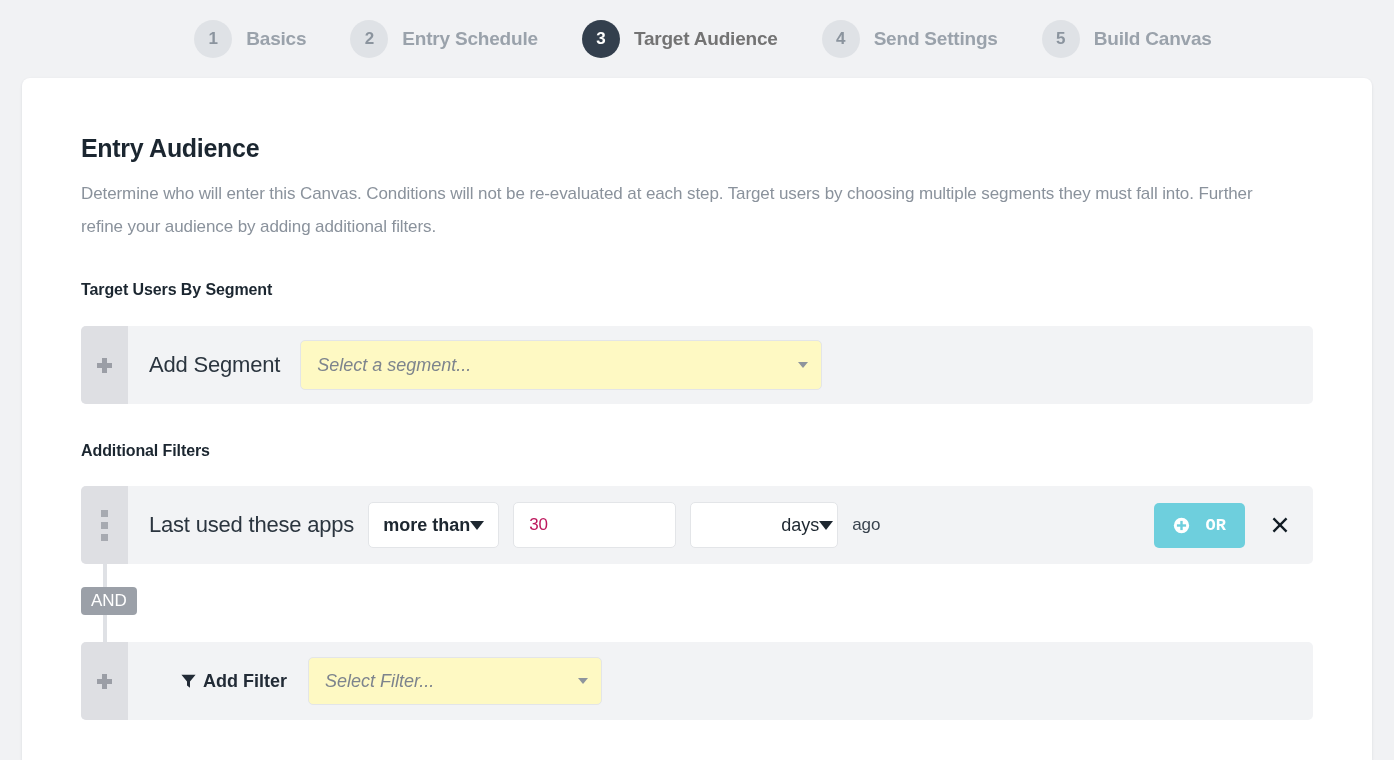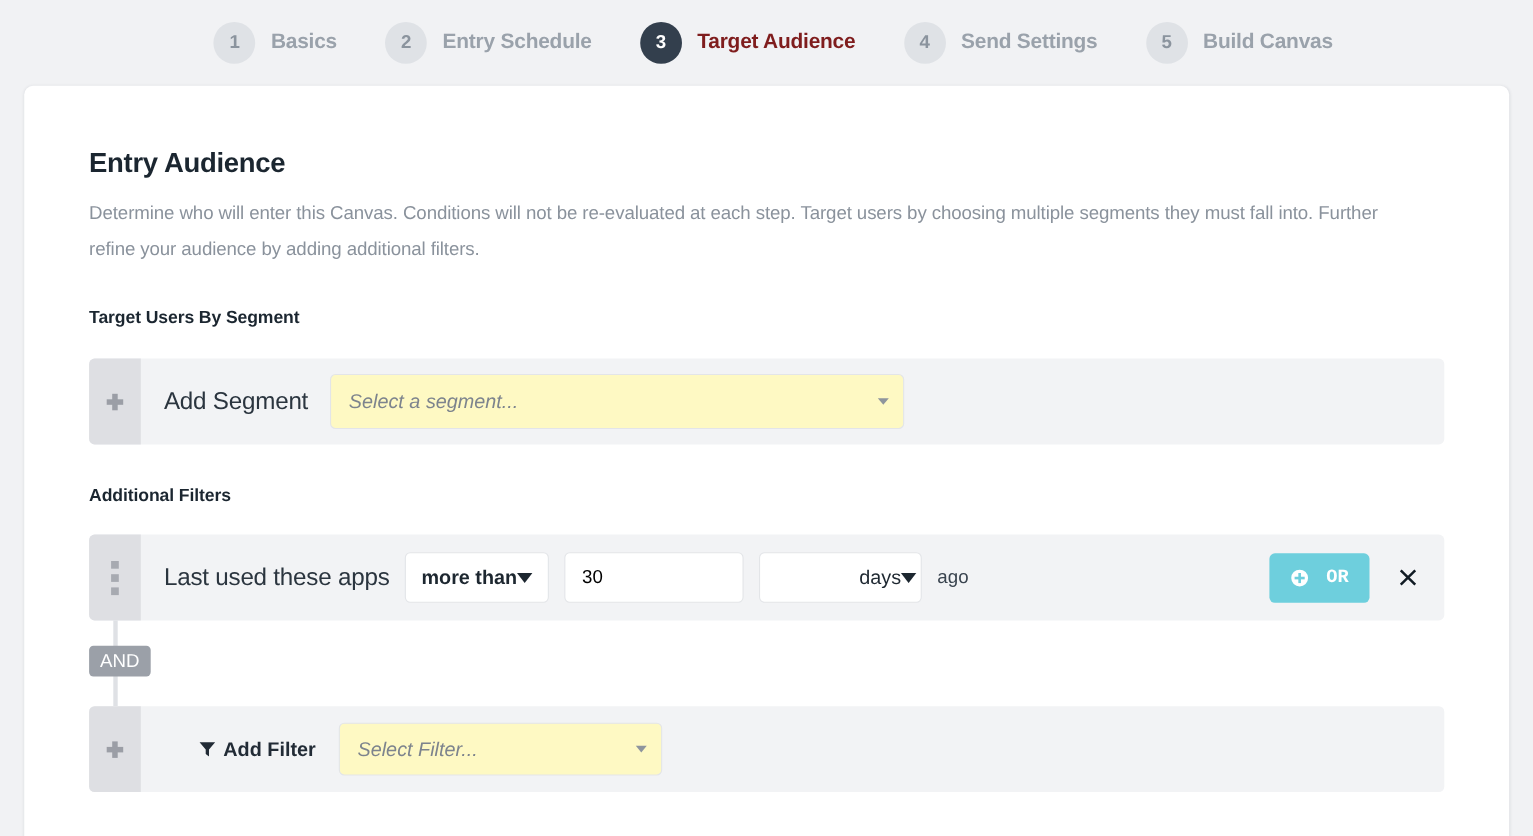--- a/index.html
+++ b/index.html
@@ -52,21 +52,21 @@
     background: #333f4d;
     color: #ffffff;
   }
   .step-label {
     font-size: 19px;
     color: #9aa2ab;
     font-weight: bold;
     letter-spacing: -0.2px;
     white-space: nowrap;
   }
-  .step.active .step-label { color: #7f1d1d; }
+  .step.active .step-label { color: #737373; }
 
   
   .card {
     position: absolute;
     left: 22px;
     top: 78px;
     width: 1350px;
     height: 682px;
     background: #ffffff;
     border-radius: 8px 8px 0 0;
@@ -219,21 +219,21 @@
     color: #1d2730;
     cursor: pointer;
   }
   .num-input {
     width: 163px;
     height: 46px;
     background: #fff;
     border: 1px solid #e3e5e8;
     border-radius: 5px;
     font-size: 17px;
-    color: #000000;
+    color: #be185d;
     padding: 0 15px;
     font-family: "Liberation Sans", sans-serif;
     outline: none;
   }
   .sel-unit {
     width: 148px;
     height: 46px;
     background: #fff;
     border: 1px solid #e3e5e8;
     border-radius: 5px;

